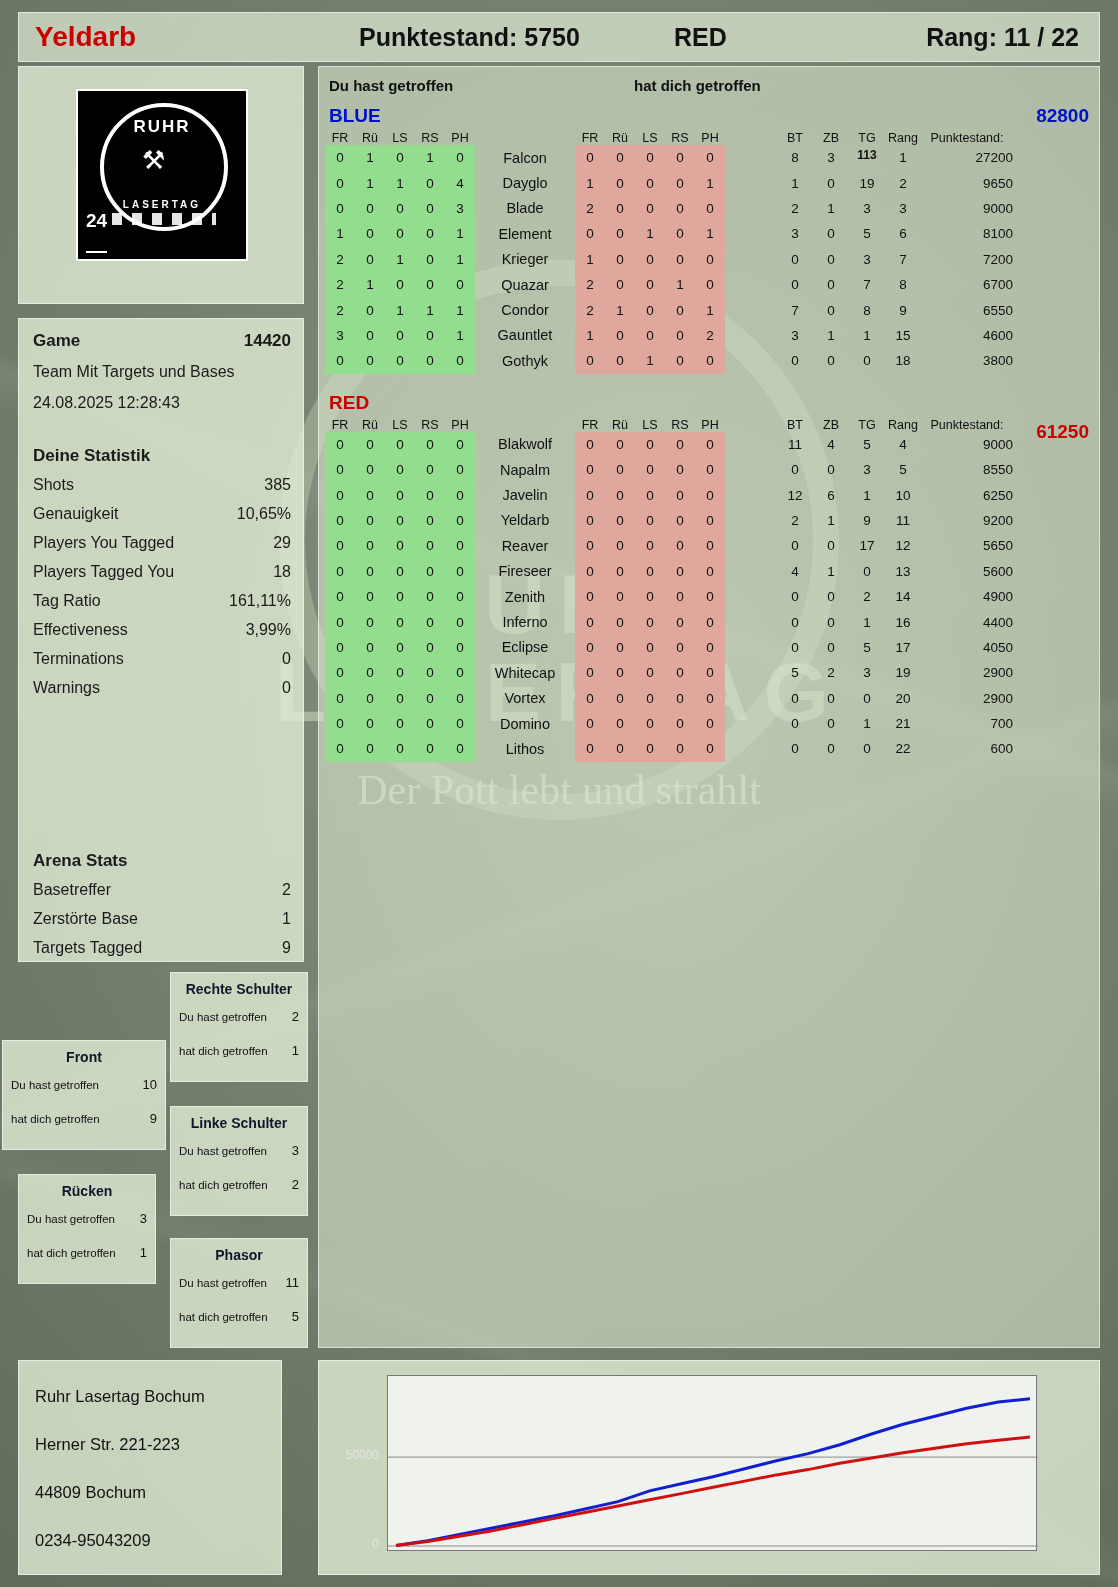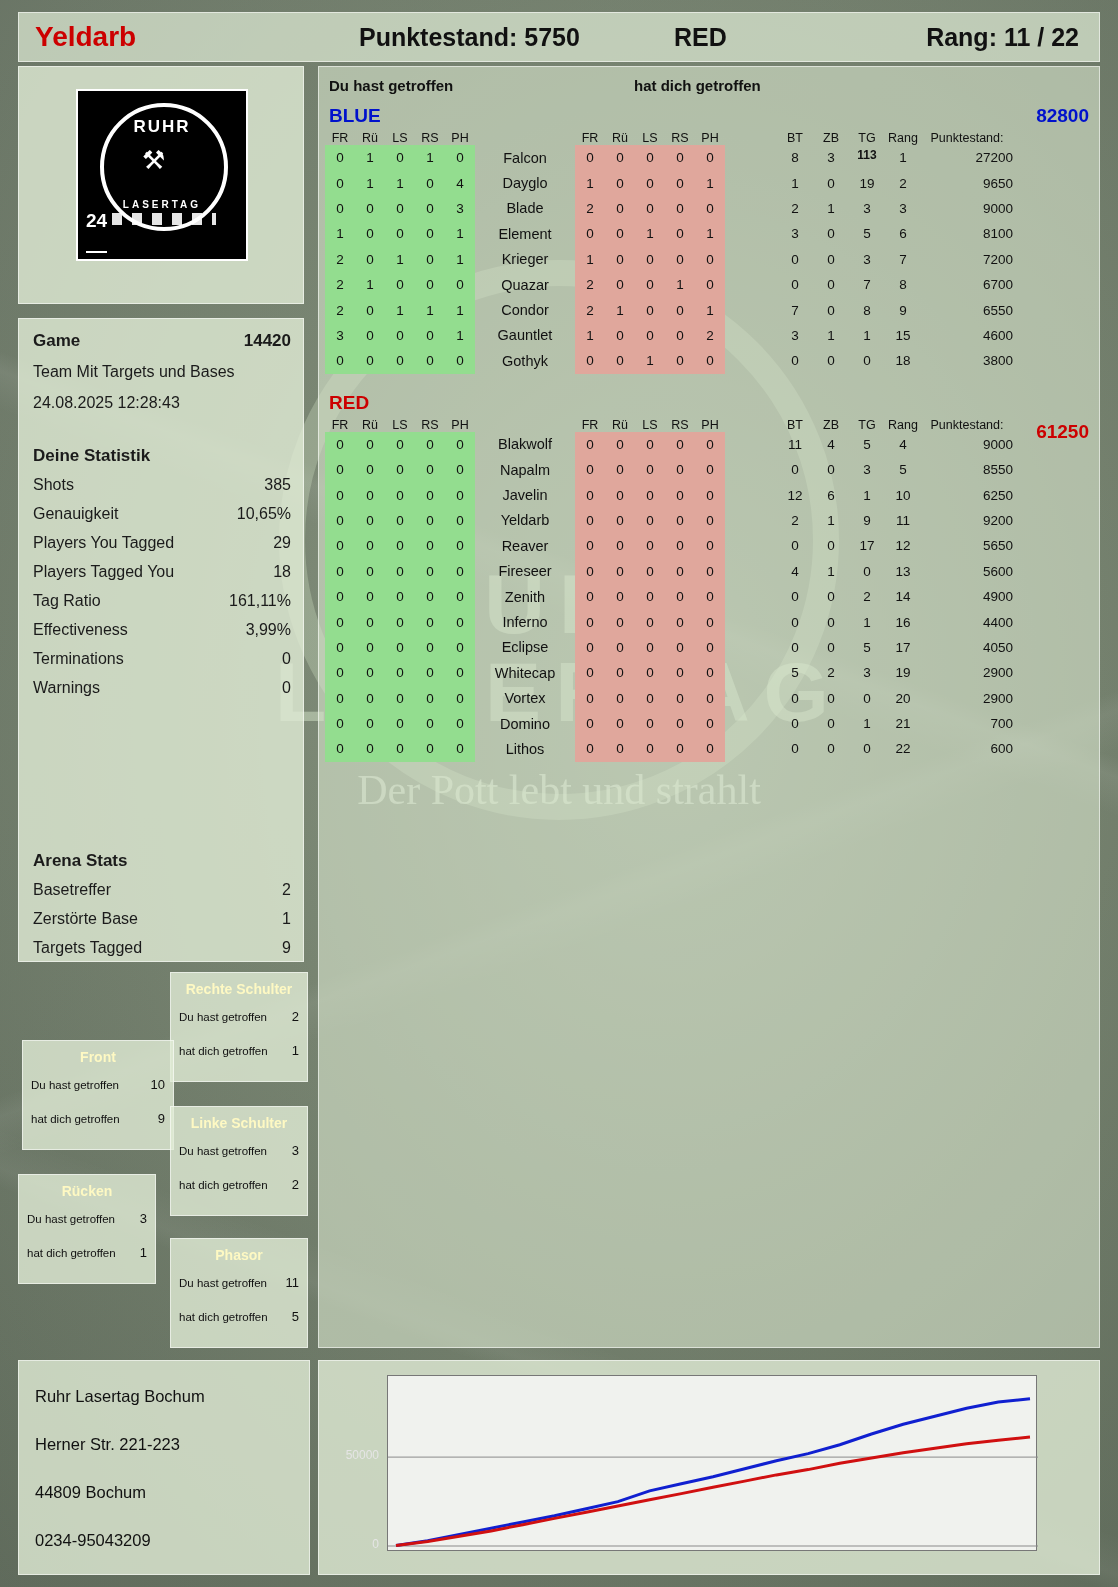--- a/index.html
+++ b/index.html
@@ -72,32 +72,32 @@
   #logoBox .num { position:absolute; left:8px; bottom:6px; font-size:19px; font-weight:bold; border-bottom:2px solid #fff; padding-bottom:19px;}
 
   #gamePanel { left:18px; top:318px; width:286px; height:644px; }
   .kv { position:absolute; font-size:16px; color:#1b1b1b; }
   .kv .k { position:absolute; left:0; }
   .kv .v { position:absolute; right:0; text-align:right; }
   .hd { font-weight:bold; }
 
   
   #zoneRS { left:170px; top:972px; width:138px; height:110px; }
-  #zoneFront { left:22px; top:1040px; width:152px; height:110px; }
+  #zoneFront { left:2px; top:1040px; width:164px; height:110px; }
   #zoneLS { left:170px; top:1106px; width:138px; height:110px; }
   #zoneBack { left:18px; top:1174px; width:138px; height:110px; }
   #zonePhasor { left:170px; top:1238px; width:138px; height:110px; }
-  .zone .zt { position:absolute; left:0; right:0; top:8px; text-align:center; font-size:14px; font-weight:bold; color:#fef9c3; }
+  .zone .zt { position:absolute; left:0; right:0; top:8px; text-align:center; font-size:14px; font-weight:bold; color:#0f172a; }
   .zone .r1 { position:absolute; left:8px; top:38px; font-size:11.5px; color:#111; }
   .zone .r2 { position:absolute; left:8px; top:72px; font-size:11.5px; color:#111; }
   .zone .v1 { position:absolute; right:8px; top:36px; font-size:13px; color:#111; }
   .zone .v2 { position:absolute; right:8px; top:70px; font-size:13px; color:#111; }
 
   
-  #contact { left:18px; top:1360px; width:292px; height:215px; }
+  #contact { left:18px; top:1360px; width:264px; height:215px; }
   #contact div { position:absolute; left:16px; font-size:16.5px; color:#111; }
 
   
   #tablePanel { left:318px; top:66px; width:782px; height:1282px; }
   #chartPanel { left:318px; top:1360px; width:782px; height:215px; background:rgba(225,236,214,.80); }
 
   .lbl-left { position:absolute; left:10px; top:10px; font-size:15px; font-weight:bold; color:#111; }
   .lbl-right { position:absolute; left:315px; top:10px; font-size:15px; font-weight:bold; color:#111; }
 
   .teamline { position:absolute; font-size:19px; font-weight:bold; }

